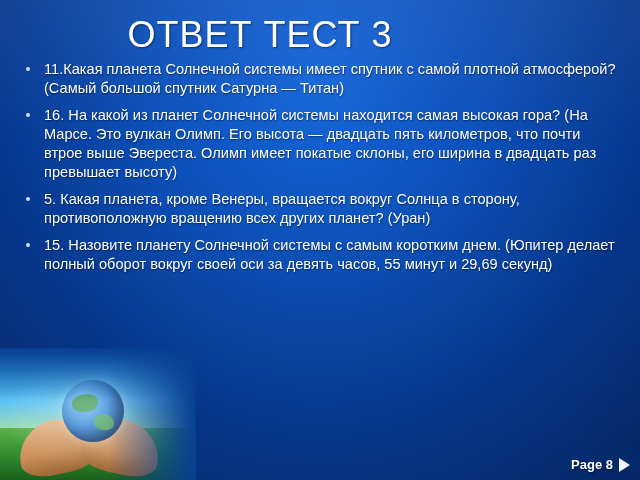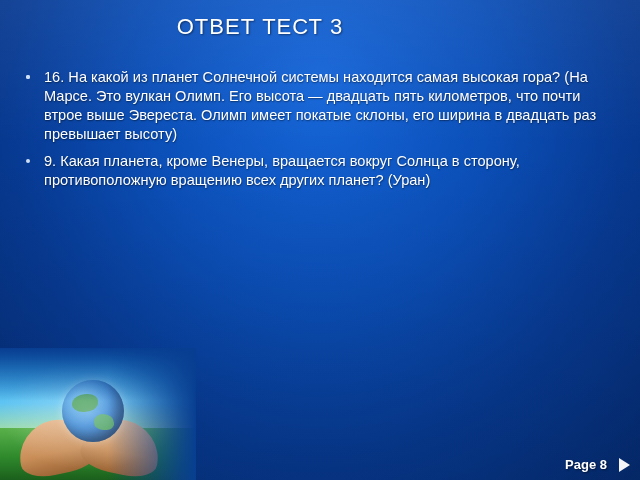--- a/index.html
+++ b/index.html
@@ -29,21 +29,21 @@
     pointer-events: none;
   }
 
   .title {
     position: absolute;
     top: 14px;
     left: 0;
     width: 520px;
     text-align: center;
     color: #ffffff;
-    font-size: 22px;
+    font-size: 36px;
     letter-spacing: 1px;
     text-shadow: 1px 1px 2px rgba(0,0,0,0.45);
     z-index: 5;
   }
 
   .body-area {
     position: absolute;
     top: 60px;
     left: 22px;
     width: 600px;
@@ -148,21 +148,21 @@
   }
 
   
   .page-badge {
     position: absolute;
     right: 10px;
     bottom: 8px;
     z-index: 6;
     display: flex;
     align-items: center;
-    gap: 12px;
+    gap: 6px;
   }
   .page-badge .pg-text {
     color: #ffffff;
     font-size: 13px;
     font-weight: bold;
     text-shadow: 1px 1px 2px rgba(0,0,0,0.5);
   }
   .page-badge .pg-arrow {
     width: 0;
     height: 0;
@@ -176,28 +176,33 @@
 <body>
 
 <div class="slide">
 
   <div class="title">ОТВЕТ ТЕСТ 3</div>
 
   <div class="body-area">
     <ul class="bullets">
       <li>
         <span class="bullet-dot"></span>
+        <span>11.Какая планета Солнечной системы имеет спутник с самой плотной атмосферой? (Самый большой спутник Сатурна — Титан)</span>
       </li>
       <li>
         <span class="bullet-dot"></span>
         <span>16. На какой из планет Солнечной системы находится самая высокая гора? (На Марсе. Это вулкан Олимп. Его высота — двадцать пять километров, что почти втрое выше Эвереста. Олимп имеет покатые склоны, его ширина в двадцать раз превышает высоту)</span>
       </li>
       <li>
         <span class="bullet-dot"></span>
-        <span>9. Какая планета, кроме Венеры, вращается вокруг Солнца в сторону, противоположную вращению всех других планет? (Уран)</span>
+        <span>5. Какая планета, кроме Венеры, вращается вокруг Солнца в сторону, противоположную вращению всех других планет? (Уран)</span>
+      </li>
+      <li>
+        <span class="bullet-dot"></span>
+        <span>15. Назовите планету Солнечной системы с самым коротким днем. (Юпитер делает полный оборот вокруг своей оси за девять часов, 55 минут и 29,69 секунд)</span>
       </li>
     </ul>
   </div>
 
   <div class="photo">
     <div class="sky"></div>
     <div class="grass"></div>
     <div class="hand-l"></div>
     <div class="hand-r"></div>
     <div class="earth">

